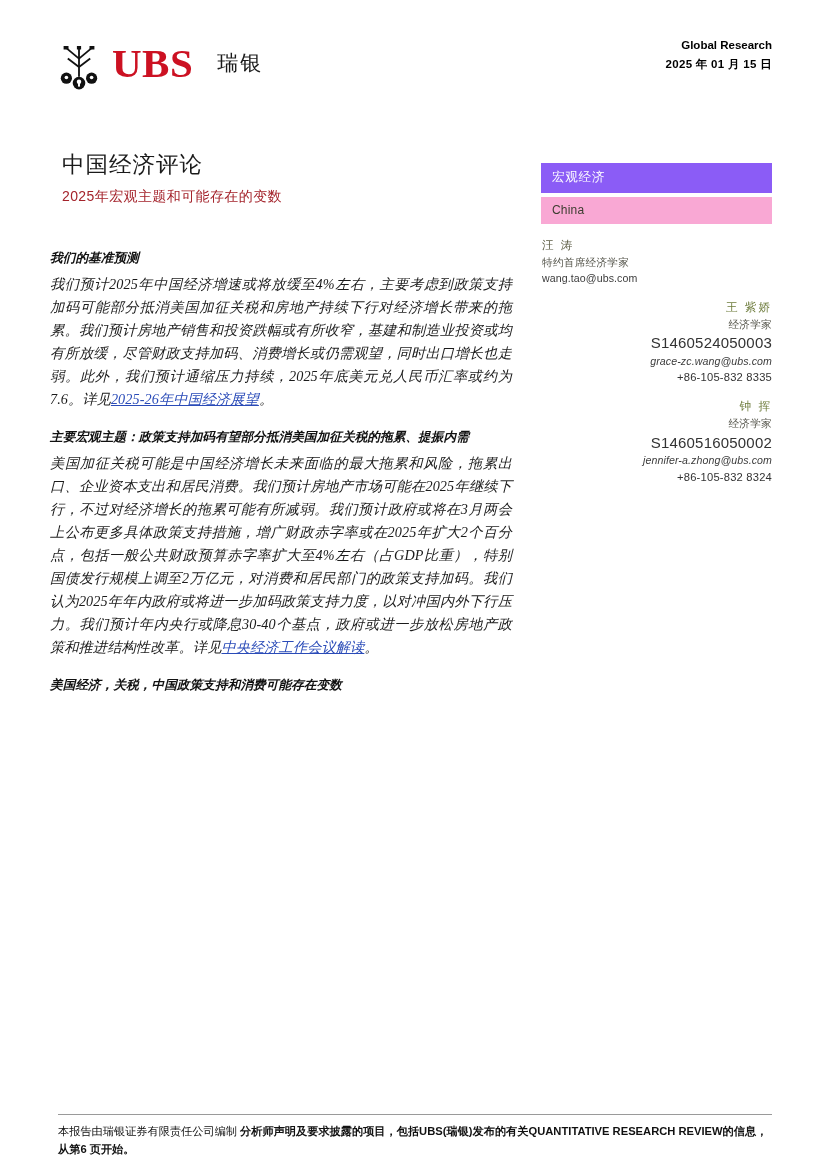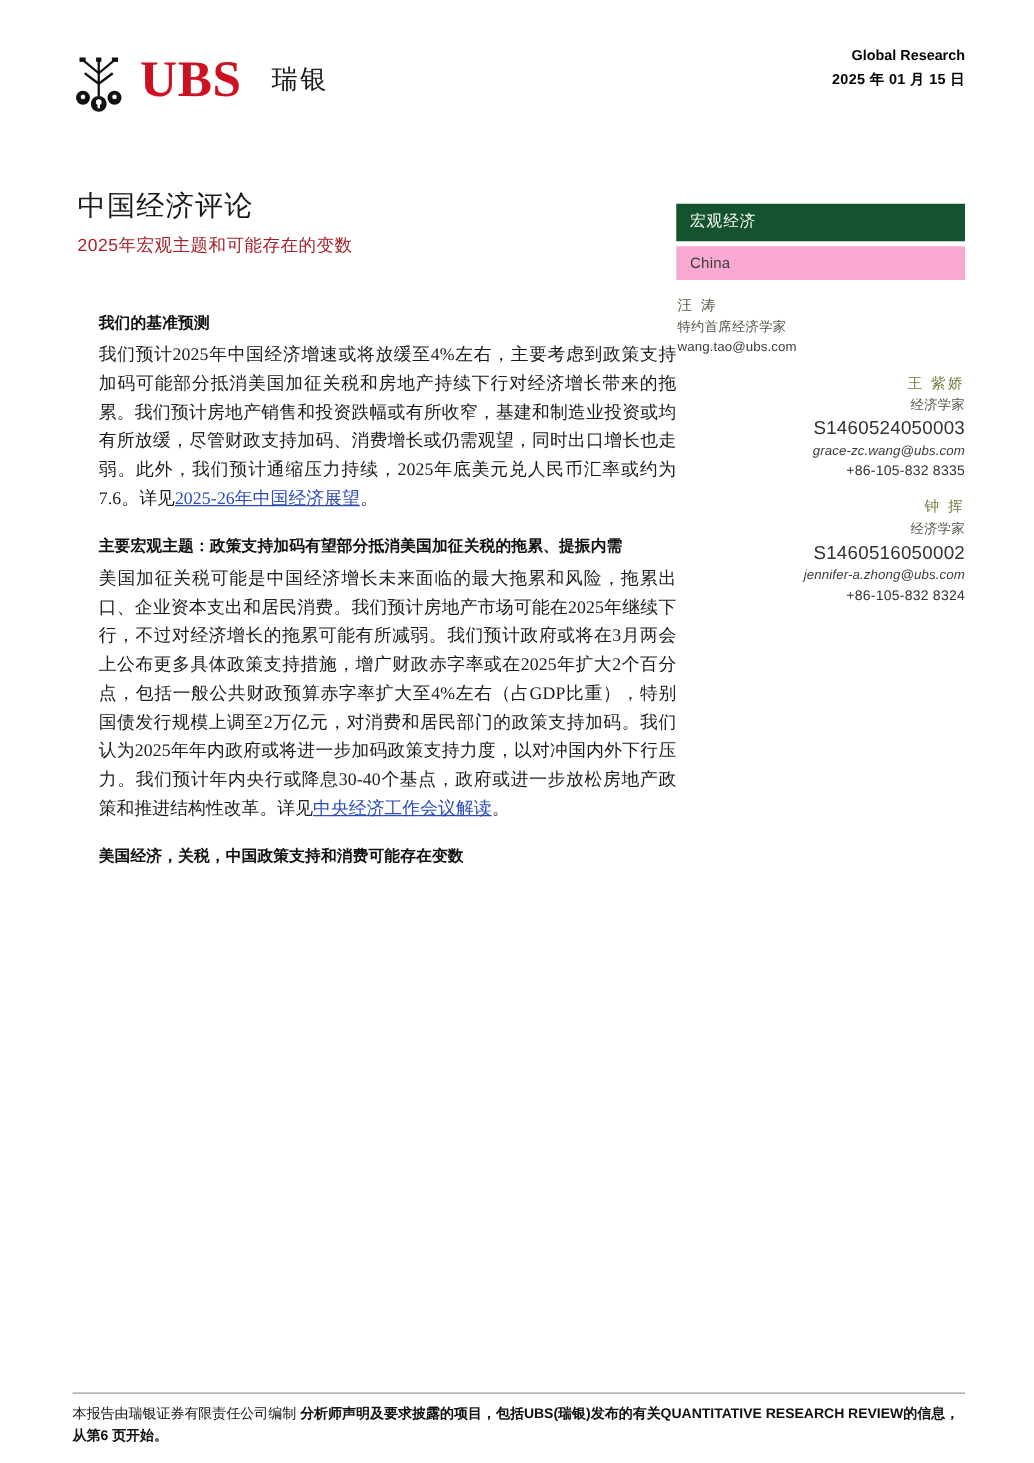--- a/index.html
+++ b/index.html
@@ -95,23 +95,24 @@
     color: #a4232b;
     line-height: 1.3;
     letter-spacing: 0.4px;
     margin: 0;
     font-weight: normal;
   }
 
   
   .content {
     position: absolute;
-    left: 79px;
+    left: 50px;
     top: 249px;
     width: 462px;
+    font-style: italic;
   }
   .sec-head {
     font-size: 12.6px;
     font-weight: bold;
     color: #111;
     line-height: 1.5;
     margin: 0 0 5px 0;
     letter-spacing: 0.1px;
   }
   .para {
@@ -132,21 +133,21 @@
   .spacer-head { margin-top: 3px; }
 
   
   .sidebar {
     position: absolute;
     left: 541px;
     top: 163px;
     width: 231px;
   }
   .sb-cat {
-    background: #14532d;
+    background: #8b5cf6;
     color: #ffffff;
     font-size: 12.5px;
     padding: 7px 11px 8px 11px;
     letter-spacing: 0.8px;
     line-height: 1.2;
   }
   .sb-region {
     background: #f9a8d4;
     color: #3d3d30;
     font-size: 12px;

